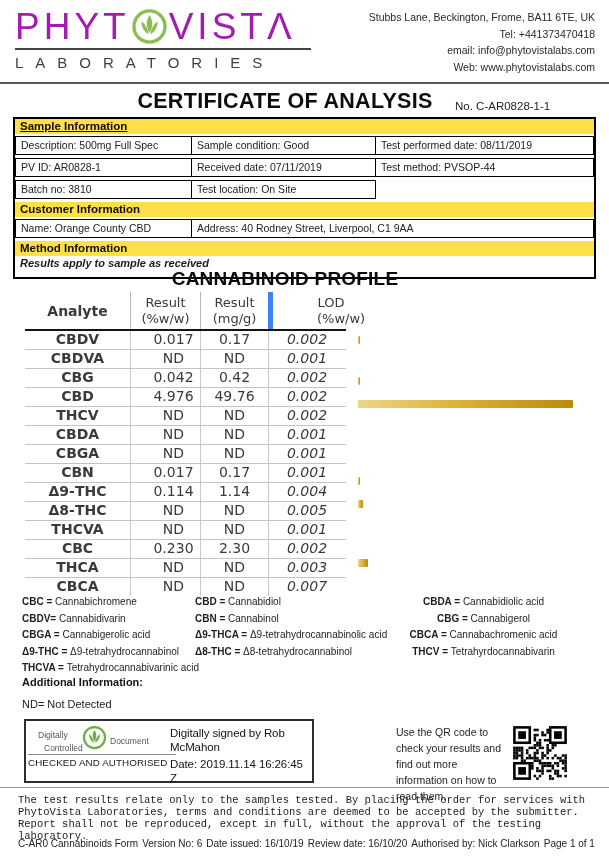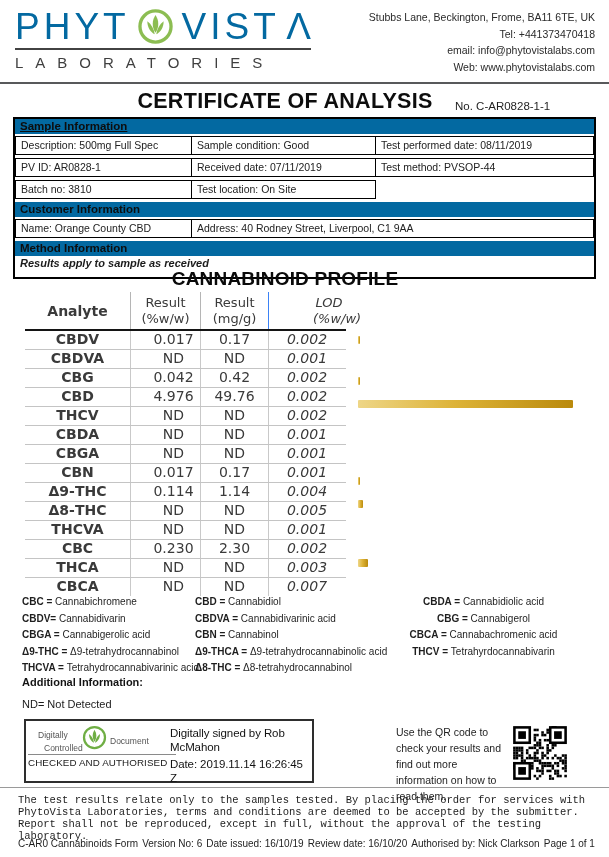--- a/index.html
+++ b/index.html
@@ -1,38 +1,38 @@
 <!DOCTYPE html>
 <html><head>
 <meta charset="utf-8">
 <style>
   html,body{margin:0;padding:0;background:#fff;}
   .page{position:relative;width:609px;height:857px;background:#fff;overflow:hidden;
         font-family:"Liberation Sans",sans-serif;color:#222;}
 
   
   .logo{position:absolute;top:8px;left:15px;width:300px;}
-  .brand{display:flex;align-items:center;color:#0369a1;font-size:37px;line-height:1;
-         letter-spacing:4px;font-weight:normal;justify-content:space-between;}
+  .brand{display:flex;align-items:center;color:#a21caf;font-size:37px;line-height:1;
+         letter-spacing:4px;font-weight:normal;}
   .brand-icon{width:37px;height:37px;margin:0 1px;flex:0 0 auto;color:#8cbd52;}
   .brand-rule{border-top:2px solid #424242;margin-top:3px;width:296px;}
   .labs{font-size:15px;color:#3f3f3f;letter-spacing:12px;margin-top:4px;white-space:nowrap;
         font-weight:normal;}
   .contact{position:absolute;top:9px;right:14px;text-align:right;font-size:10.5px;
            line-height:16.5px;color:#2a2a2a;}
   .hr1{position:absolute;top:82px;left:0;width:609px;border-top:2px solid #58595b;}
 
   
   .coa-title{position:absolute;top:89px;left:85px;width:400px;text-align:center;
              font-size:21.5px;font-weight:bold;color:#0d0d0d;letter-spacing:.3px;}
   .coa-no{position:absolute;top:100px;left:455px;font-size:11.5px;color:#1f1f1f;}
 
   
   .info{position:absolute;top:117px;left:13px;width:579px;border:2px solid #000;background:#fff;}
-  .sec-head{background:#0369a1;font-weight:bold;font-size:11.5px;color:#0d0d0d;
+  .sec-head{background:#fde047;font-weight:bold;font-size:11.5px;color:#0d0d0d;
             padding:1px 0 2px 5px;}
   .sec-head .u{text-decoration:underline;}
   .info-row{display:flex;margin:2px 0 3px 0;}
   .info-cell{border:1px solid #000;font-size:10.5px;padding:2px 4px 3px 5px;
              box-sizing:border-box;background:#fff;white-space:nowrap;overflow:hidden;}
   .c1{width:177px;}
   .c2{width:185px;margin-left:-1px;}
   .c3{flex:1;margin-left:-1px;}
   .cwide{flex:1;margin-left:-1px;}
   .method-space{height:21px;}
@@ -44,21 +44,21 @@
   .profile-title{position:absolute;top:268px;left:85px;width:400px;text-align:center;
                  font-size:19px;font-weight:bold;color:#0a0a0a;letter-spacing:.2px;}
   .ptable{position:absolute;top:292px;left:25px;width:321px;
           font-family:"DejaVu Sans",sans-serif;color:#3a3a3a;}
   .phead{display:flex;height:37px;border-bottom:2px solid #141414;}
   .ph{display:flex;flex-direction:column;justify-content:center;text-align:center;
       font-size:13px;line-height:16px;box-sizing:border-box;}
   .ph.a{width:105px;font-weight:bold;font-size:14px;}
   .ph.r1{width:70px;border-left:1px solid #b5b5b5;}
   .ph.r2{width:68px;border-left:1px solid #b5b5b5;}
-  .ph.l{width:77px;border-left:1px solid #3b82f6;font-style:italic;padding-left:44px;}
+  .ph.l{width:77px;border-left:5px solid #3b82f6;padding-left:44px;}
   .trow{display:flex;height:18px;line-height:17px;border-bottom:1px solid #c4c4c4;}
   .trow:last-child{border-bottom:none;}
   .td{text-align:center;font-size:14px;box-sizing:border-box;}
   .td.a{width:105px;font-weight:bold;}
   .td.v1{width:70px;border-left:1px solid #c9c9c9;padding-left:16px;}
   .td.v2{width:68px;border-left:1px solid #c9c9c9;}
   .td.lod{width:77px;border-left:1px solid #c9c9c9;font-style:italic;}
 
   
   .chart{position:absolute;top:331px;left:358px;width:220px;}
@@ -311,21 +311,20 @@
   <div class="legend" id="legend">
       <div class="legend-col">
         <div class="legend-line"><span class="labbr">CBC = </span><span class="lname">Cannabichromene</span></div>
         <div class="legend-line"><span class="labbr">CBDV= </span><span class="lname">Cannabidivarin</span></div>
         <div class="legend-line"><span class="labbr">CBGA = </span><span class="lname">Cannabigerolic acid</span></div>
         <div class="legend-line"><span class="labbr">Δ9-THC = </span><span class="lname">Δ9-tetrahydrocannabinol</span></div>
         <div class="legend-line"><span class="labbr">THCVA = </span><span class="lname">Tetrahydrocannabivarinic acid</span></div>
       </div>
       <div class="legend-col">
         <div class="legend-line"><span class="labbr">CBD = </span><span class="lname">Cannabidiol</span></div>
-        <div class="legend-line"><span class="labbr">CBDVA = </span><span class="lname">Cannabidivarinic acid</span></div>
         <div class="legend-line"><span class="labbr">CBN = </span><span class="lname">Cannabinol</span></div>
         <div class="legend-line"><span class="labbr">Δ9-THCA = </span><span class="lname">Δ9-tetrahydrocannabinolic acid</span></div>
         <div class="legend-line"><span class="labbr">Δ8-THC = </span><span class="lname">Δ8-tetrahydrocannabinol</span></div>
       </div>
       <div class="legend-col">
         <div class="legend-line"><span class="labbr">CBDA = </span><span class="lname">Cannabidiolic acid</span></div>
         <div class="legend-line"><span class="labbr">CBG = </span><span class="lname">Cannabigerol</span></div>
         <div class="legend-line"><span class="labbr">CBCA = </span><span class="lname">Cannabachromenic acid</span></div>
         <div class="legend-line"><span class="labbr">THCV = </span><span class="lname">Tetrahyrdocannabivarin</span></div>
       </div>

